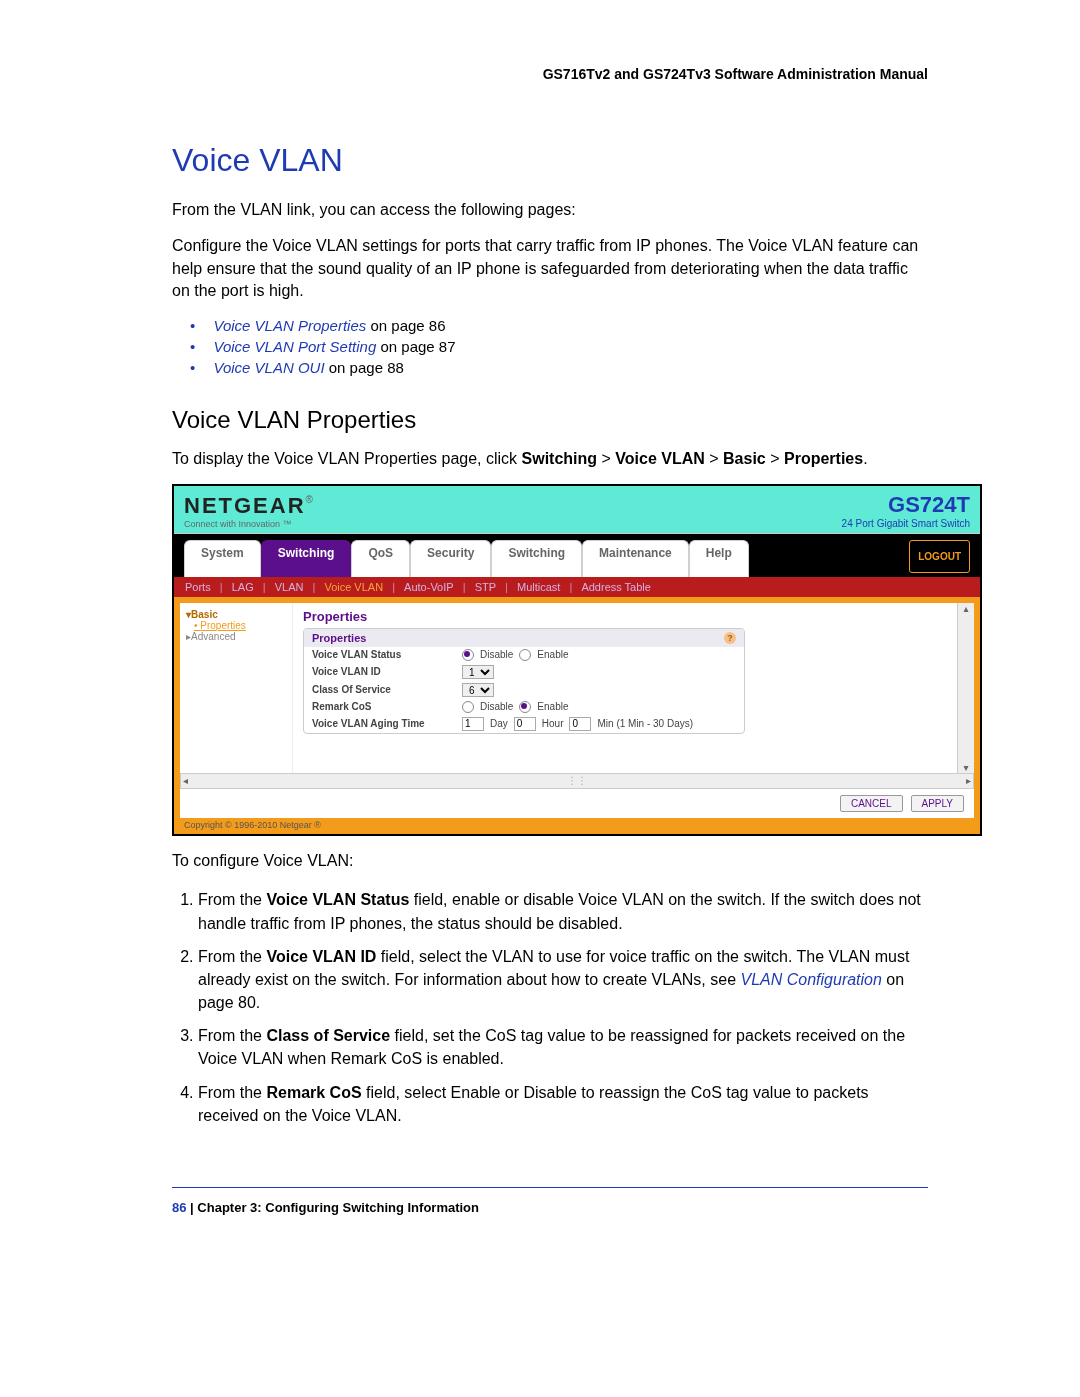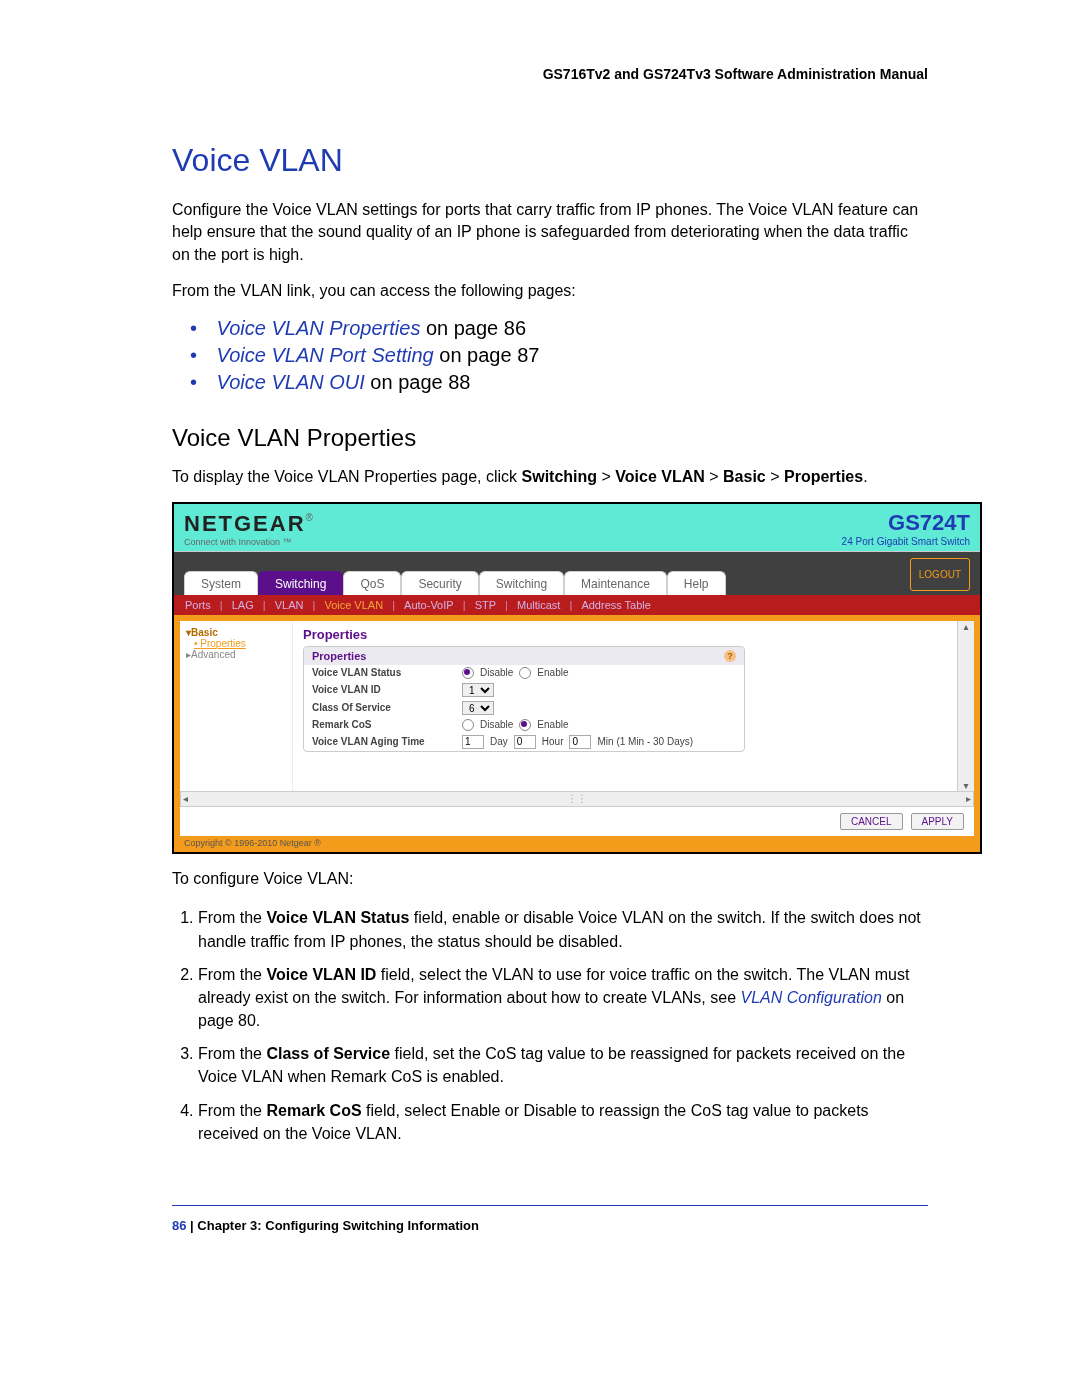--- a/index.html
+++ b/index.html
@@ -42,21 +42,21 @@
     font-size: 16px;
     line-height: 1.4;
     margin: 0 0 14px 0;
   }
   ul.links {
     list-style: none;
     padding-left: 18px;
     margin: 4px 0 18px 0;
   }
   ul.links li {
-    font-size: 20px;
+    font-size: 15px;
     margin: 4px 0;
   }
   ul.links li::before {
     content: "•";
     color: #1f3bb3;
     margin-right: 14px;
   }
   .link-italic {
     color: #1f3bb3;
     font-style: italic;
@@ -89,25 +89,25 @@
   }
   .brand { font-family: Arial; }
   .brand .n { font-size: 22px; font-weight: bold; color: #222; letter-spacing: 2px;}
   .brand .reg { font-size: 10px; color:#666; position: relative; top:-10px;}
   .brand .tag { font-size: 9px; color: #666; display:block; }
   .model-right { text-align: right; color: #1f3bb3; }
   .model-right .m { font-size: 22px; font-weight: bold; }
   .model-right .d { font-size: 10px; display: block; }
 
   .tabs-row {
-    background: #404040;
+    background: #000000;
     padding: 6px 10px 0 10px;
     display: flex;
-    align-items: flex-end;
     justify-content: space-between;
+    font-weight: bold;
   }
   .tabs-left { display:flex; gap:0; }
   .tab {
     font-size: 12px;
     padding: 5px 16px 4px 16px;
     background: #fff;
     border: 1px solid #d0d0d0;
     border-bottom: none;
     border-top-left-radius: 6px;
     border-top-right-radius: 6px;
@@ -236,22 +236,22 @@
   .footer-line .pg { color: #1f3bb3; font-weight: bold; }
 </style>
 </head>
 <body>
 
 <div class="page">
   <div class="header-right">GS716Tv2 and GS724Tv3 Software Administration Manual</div>
 
   <h1 class="title">Voice VLAN</h1>
 
+  <p class="body">From the VLAN link, you can access the following pages:</p>
   <p class="body">Configure the Voice VLAN settings for ports that carry traffic from IP phones. The Voice VLAN feature can help ensure that the sound quality of an IP phone is safeguarded from deteriorating when the data traffic on the port is high.</p>
-  <p class="body">From the VLAN link, you can access the following pages:</p>
 
   <ul class="links">
     <li>
       <span class="link-italic">Voice VLAN Properties</span><span> on page 86</span>
     </li>
     <li>
       <span class="link-italic">Voice VLAN Port Setting</span><span> on page 87</span>
     </li>
     <li>
       <span class="link-italic">Voice VLAN OUI</span><span> on page 88</span>

